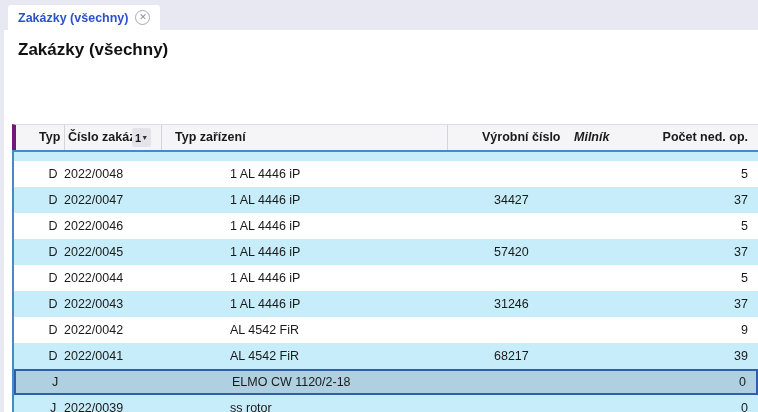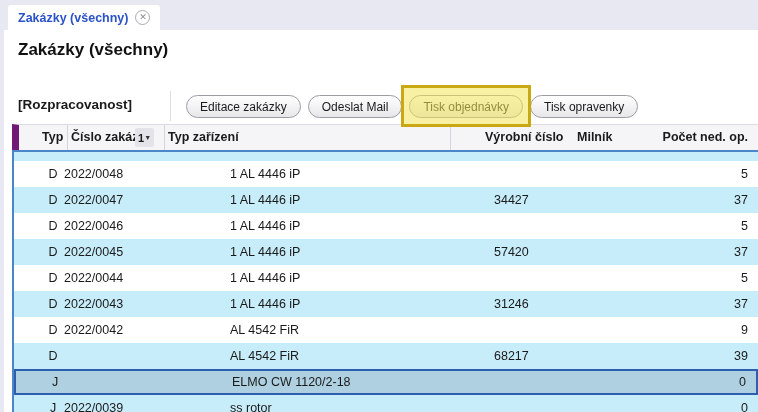--- a/index.html
+++ b/index.html
@@ -46,29 +46,29 @@
   .hl-wrap { position: relative; display: inline-block; }
   .hl-box {
     position: absolute; left: -8px; right: -8px; top: -10px; bottom: -9px;
     background: rgba(243,227,86,0.55); border: 3px solid #c9a812;
     z-index: 5; pointer-events: none;
   }
 
   
   .thead {
     position: absolute; left: 12px; top: 124px; right: 0; height: 26px;
-    background: #f5f5f8; border-top: 1px solid #dcdce4; border-left: 7px solid #701a75;
+    background: #f5f5f8; border-top: 1px solid #dcdce4; border-left: 4px solid #701a75;
     font-weight: bold; font-size: 12.5px;
   }
   .thead .hc { position: absolute; top: 0; line-height: 25px; white-space: nowrap; }
   .h-typ { left: 23px; }
   .h-cislo { left: 52px; }
-  .h-zar { left: 149px; }
+  .h-zar { left: 159px; }
   .h-vyr { left: 466px; }
-  .h-mil { left: 558px; }
+  .h-mil { left: 558px; font-style: italic; }
   .h-poc { right: 10px; text-align: center; }
   .sort-chip {
     position: absolute; left: 116px; top: 3px; height: 19px;
     background: #e3e3e9; border-radius: 2px; padding: 0 3px;
     font-size: 11px; font-weight: bold; line-height: 19px; cursor: pointer;
   }
   .sort-chip .tri { font-size: 7px; vertical-align: 2px; color: #333; }
   .hsep { position: absolute; top: 0; width: 1px; height: 26px; background: #d4d4dc; }
   .hsep1 { left: 48px; } .hsep2 { left: 145px; } .hsep3 { left: 431px; }
 
@@ -105,33 +105,20 @@
     <div class="tab">
       <span class="tab-label">Zakázky (všechny)</span>
       <span class="tab-close">✕</span>
     </div>
   </div>
 
   <div class="left-strip"></div>
 
   <div class="page-title">Zakázky (všechny)</div>
 
-  <div class="toolbar">
-    <div class="section-label">[Rozpracovanost]</div>
-    <div class="toolbar-divider"></div>
-    <div class="btn-row">
-      <button class="pill-btn">Editace zakázky</button>
-      <button class="pill-btn">Odeslat Mail</button>
-      <span class="hl-wrap">
-        <span class="hl-box"></span>
-        <button class="pill-btn">Tisk objednávky</button>
-      </span>
-      <button class="pill-btn">Tisk opravenky</button>
-    </div>
-  </div>
 
   <div class="thead">
     <span class="hc h-typ">Typ</span>
     <span class="hc h-cislo">Číslo zakázk</span>
     <span class="sort-chip"><span>1</span><span class="tri">▼</span></span>
     <span class="hc h-zar">Typ zařízení</span>
     <span class="hc h-vyr">Výrobní číslo</span>
     <span class="hc h-mil">Milník</span>
     <span class="hc h-poc">Počet ned. op.</span>
     <span class="hsep hsep1"></span>
@@ -208,20 +195,21 @@
       <span class="c c-typ">D</span>
       <span class="c c-cislo">2022/0042</span>
       <span class="c c-zar">AL 4542 FiR</span>
       <span class="c c-vyr"></span>
       <span class="c c-mil"></span>
       <span class="c c-poc">9</span>
     </div>
 
     <div class="tr zebra">
       <span class="c c-typ">D</span>
+      <span class="c c-cislo">2022/0041</span>
       <span class="c c-zar">AL 4542 FiR</span>
       <span class="c c-vyr">68217</span>
       <span class="c c-mil"></span>
       <span class="c c-poc">39</span>
     </div>
 
     <div class="tr sel">
       <span class="c c-typ">J</span>
       <span class="c c-zar">ELMO CW 1120/2-18</span>
       <span class="c c-vyr"></span>

